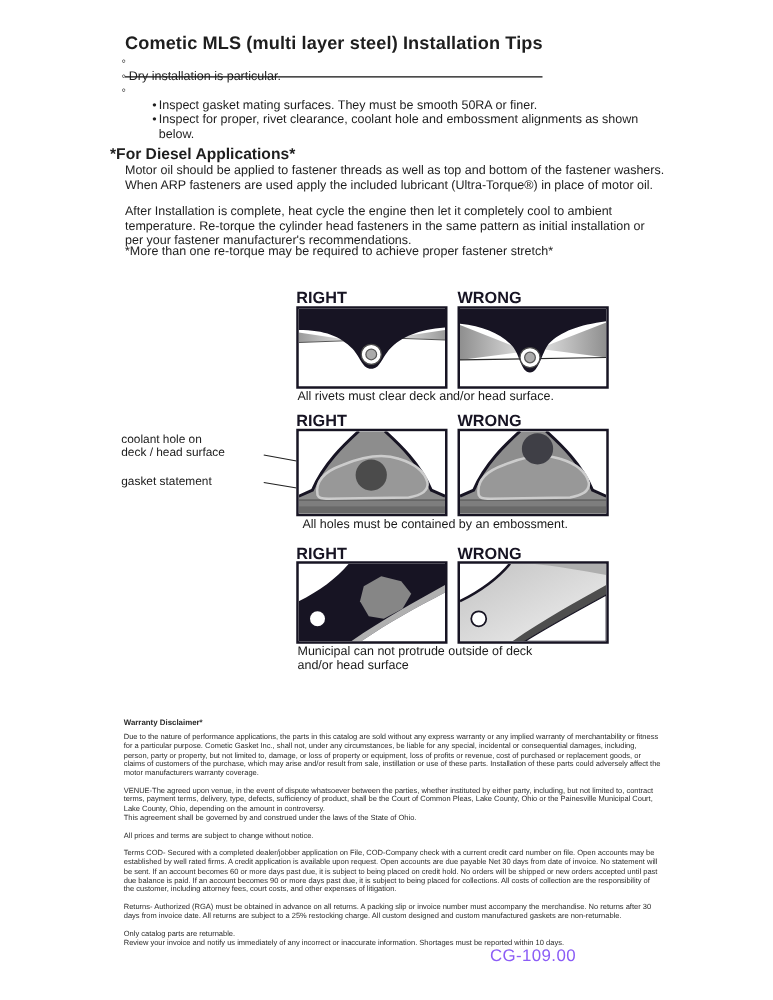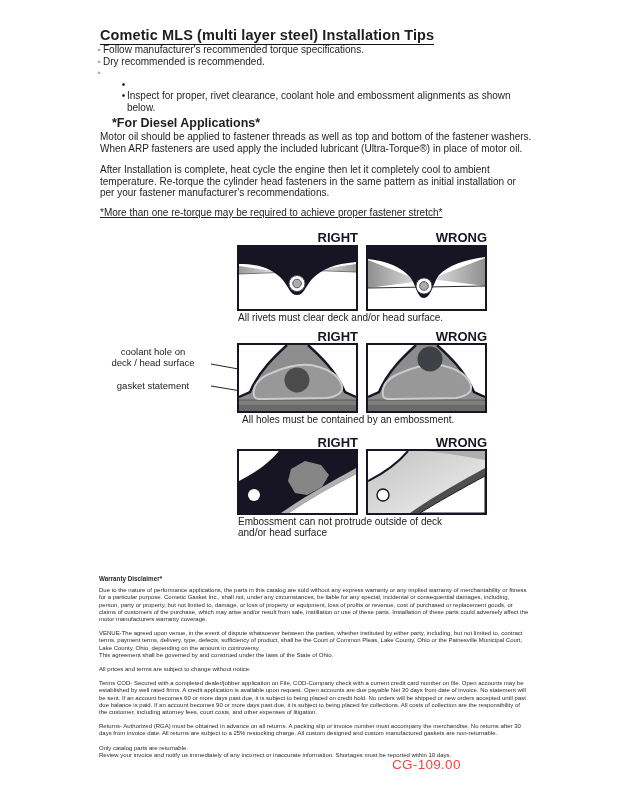--- a/index.html
+++ b/index.html
@@ -1,70 +1,70 @@
 <!DOCTYPE html>
 <html><head>
 <meta charset="utf-8">
 <style>
   html,body{margin:0;padding:0;background:#ffffff;}
   .page{position:relative;width:618px;height:800px;background:#ffffff;overflow:hidden;
         font-family:"Liberation Sans",sans-serif;color:#1e1e1e;}
   .abs{position:absolute;}
   
   .title{left:100px;top:27px;font-size:14.5px;font-weight:bold;display:inline-block;
-         border-bottom:1.6px solid #111;padding-bottom:1px;letter-spacing:0.1px;}
+         border-bottom:1.6px solid #111;padding-bottom:18px;letter-spacing:0.1px;}
   
   .bullets{left:95px;top:44px;width:440px;font-size:10px;line-height:11.6px;}
   .brow{display:flex;}
   .brow .mk{width:8px;text-align:center;flex:0 0 8px;}
   .brow.lvl2{padding-left:25px;}
   .brow.lvl2 .mk{width:7px;flex:0 0 7px;}
   
-  .dheading{left:112px;top:116px;font-size:12.5px;font-weight:bold;}
+  .dheading{left:88px;top:116px;font-size:12.5px;font-weight:bold;}
   .para{left:100px;width:432px;font-size:10px;line-height:11.6px;}
   .p1{top:131px;}
   .p2{top:164px;}
-  .pnote{top:207px;text-decoration:underline;}
-  
-  .dlabel{width:121px;text-align:right;font-size:13px;font-weight:700;color:#171423;}
+  .pnote{top:196px;}
+  
+  .dlabel{width:121px;text-align:left;font-size:13px;font-weight:700;color:#171423;}
   .dbox{width:121px;height:66px;border:2px solid #171423;box-sizing:border-box;background:#fff;overflow:hidden;}
   .dbox svg{display:block;width:117px;height:62px;}
   .dbox.tall{height:70px;}
   .dbox.tall svg{height:66px;}
   .caption{font-size:10px;line-height:10.5px;color:#1a1a1a;}
-  .callout{font-size:9.5px;line-height:10.6px;text-align:center;width:112px;color:#1a1a1a;}
+  .callout{font-size:9.5px;line-height:10.6px;text-align:left;width:112px;color:#1a1a1a;}
   
   .warranty{left:99px;top:575px;width:430px;font-size:6px;line-height:7.2px;color:#2a2a2a;}
   .warranty .whead{font-size:6.3px;font-weight:bold;margin:0 0 5px 0;}
   .warranty p{margin:0 0 7px 0;}
   .warranty .tight{margin:0;}
   
-  .footer-code{left:392px;top:757px;font-size:13.5px;color:#ef4444;letter-spacing:0.3px;}
+  .footer-code{left:392px;top:757px;font-size:13.5px;color:#8b5cf6;letter-spacing:0.3px;}
 </style>
 </head>
 <body>
 
 <div class="page">
 
   <div class="abs title">Cometic MLS (multi layer steel) Installation Tips</div>
 
   <div class="abs bullets">
     <div class="brow lvl1">
       <span class="mk">◦</span>
-      <span>Follow manufacturer's recommended torque specifications.</span>
     </div>
     <div class="brow lvl1">
       <span class="mk">◦</span>
-      <span>Dry recommended is recommended.</span>
+      <span>Dry installation is particular.</span>
     </div>
     <div class="brow lvl1">
       <span class="mk">◦</span>
     </div>
     <div class="brow lvl2">
       <span class="mk">•</span>
+      <span>Inspect gasket mating surfaces.  They must be smooth 50RA or finer.</span>
     </div>
     <div class="brow lvl2">
       <span class="mk">•</span>
       <span>Inspect for proper, rivet clearance, coolant hole and embossment alignments as shown below.</span>
     </div>
   </div>
 
   <div class="abs dheading">*For Diesel Applications*</div>
   <div class="abs para p1">Motor oil should be applied to fastener threads as well as top and bottom of the fastener washers. When ARP fasteners are used apply the included lubricant (Ultra-Torque®) in place of motor oil.</div>
   <div class="abs para p2">After Installation is complete, heat cycle the engine then let it completely cool to ambient temperature. Re-torque the cylinder head fasteners in the same pattern as initial installation or per your fastener manufacturer's recommendations.</div>
@@ -195,21 +195,21 @@
       <path d="M40,0 H117 V62 H0 V30 C16,22 30,12 40,0 Z" fill="url(#a3g)"></path>
       <path d="M58,0 H117 V9 C96,5 77,2 58,0 Z" fill="#aeaeae"></path>
       <path d="M40,0 C30,12 16,22 0,30" stroke="#171423" stroke-width="2" fill="none"></path>
       <path d="M42,62 C68,44 92,31 117,17 L117,25 C95,37 73,49 52,62 Z" fill="#4e4e4e"></path>
       <path d="M52,62 C73,49 95,37 117,25 L117,62 Z" fill="#ffffff" stroke="#171423" stroke-width="1"></path>
       <circle cx="15" cy="44" r="6" fill="#ffffff" stroke="#171423" stroke-width="1.4"></circle>
     </svg>
   </div>
 
   <div class="abs caption" style="left:238px;top:517px;width:260px;">
-    <span>Embossment can not protrude outside of deck</span><br>
+    <span>Municipal can not protrude outside of deck</span><br>
     <span>and/or head surface</span>
   </div>
 
   <div class="abs warranty">
     <div class="whead">Warranty Disclaimer*</div>
     <p>Due to the nature of performance applications, the parts in this catalog are sold without any express warranty or any implied warranty of merchantability or fitness for a particular purpose.  Cometic Gasket Inc., shall not, under any circumstances, be liable for any special, incidental or consequential damages, including, person, party or property, but not limited to, damage, or loss of property or equipment, loss of profits or revenue, cost of purchased or replacement goods, or claims of customers of the purchase, which may arise and/or result from sale, instillation or use of these parts.  Installation of these parts could adversely affect the motor manufacturers warranty coverage.</p>
     <p class="tight">VENUE-The agreed upon venue, in the event of dispute whatsoever between the parties, whether instituted by either party, including, but not limited to, contract terms, payment terms, delivery, type, defects, sufficiency of product, shall be the Court of Common Pleas, Lake County, Ohio or the Painesville Municipal Court, Lake County, Ohio, depending on the amount in controversy.</p>
     <p>This agreement shall be governed by and construed under the laws of the State of Ohio.</p>
     <p>All prices and terms are subject to change without notice.</p>
     <p>Terms COD- Secured with a completed dealer/jobber application on File, COD-Company check with a current credit card number on file.  Open accounts may be established by well rated firms.  A credit application is available upon request.  Open accounts are due payable Net 30 days from date of invoice.  No statement will be sent.  If an account becomes 60 or more days past due, it is subject to being placed on credit hold.  No orders will be shipped or new orders accepted until past due balance is paid.  If an account becomes 90 or more days past due, it is subject to being placed for collections.  All costs of collection are the responsibility of the customer, including attorney fees, court costs, and other expenses of litigation.</p>

